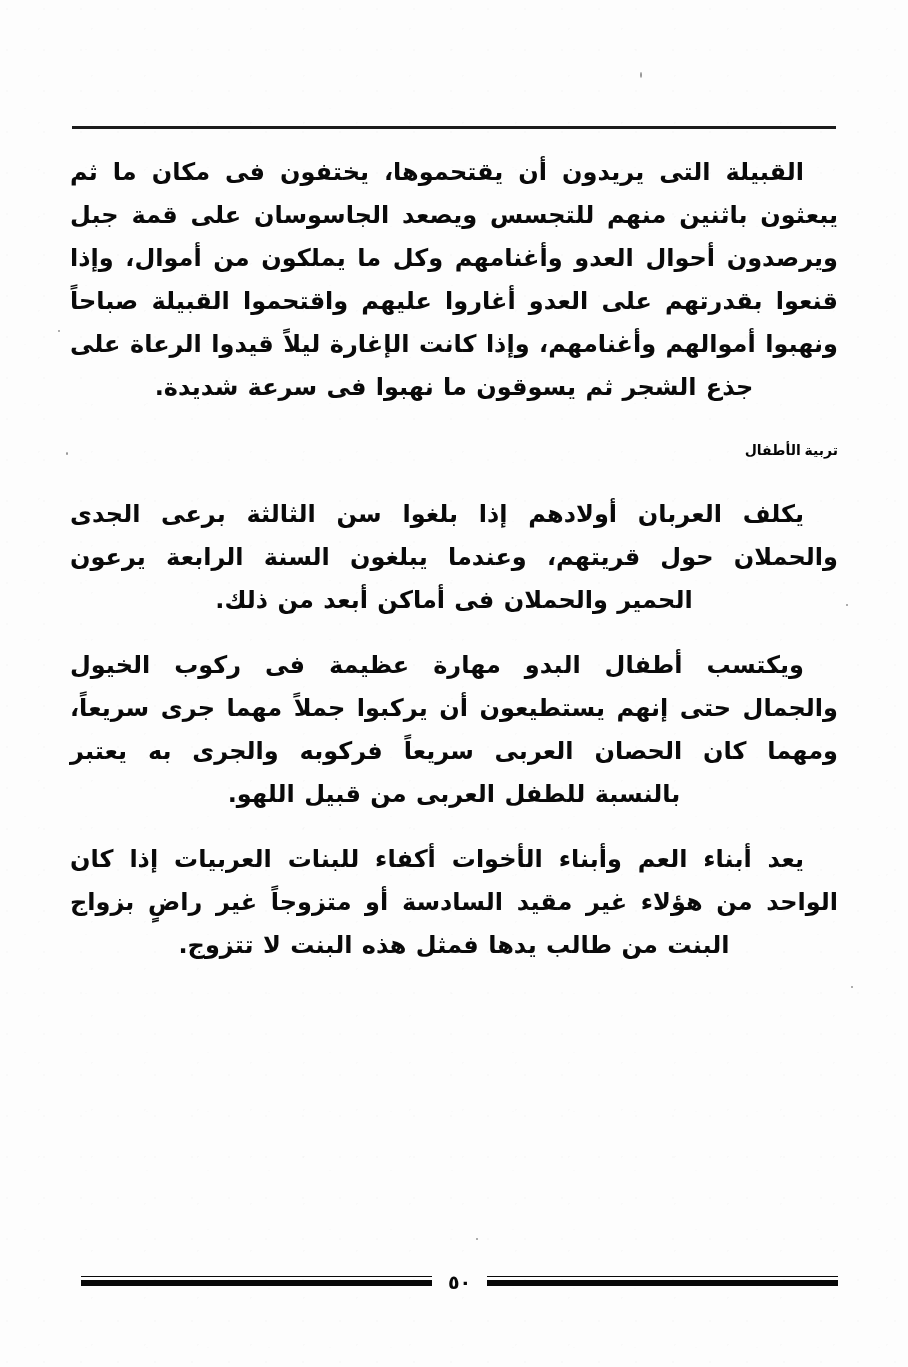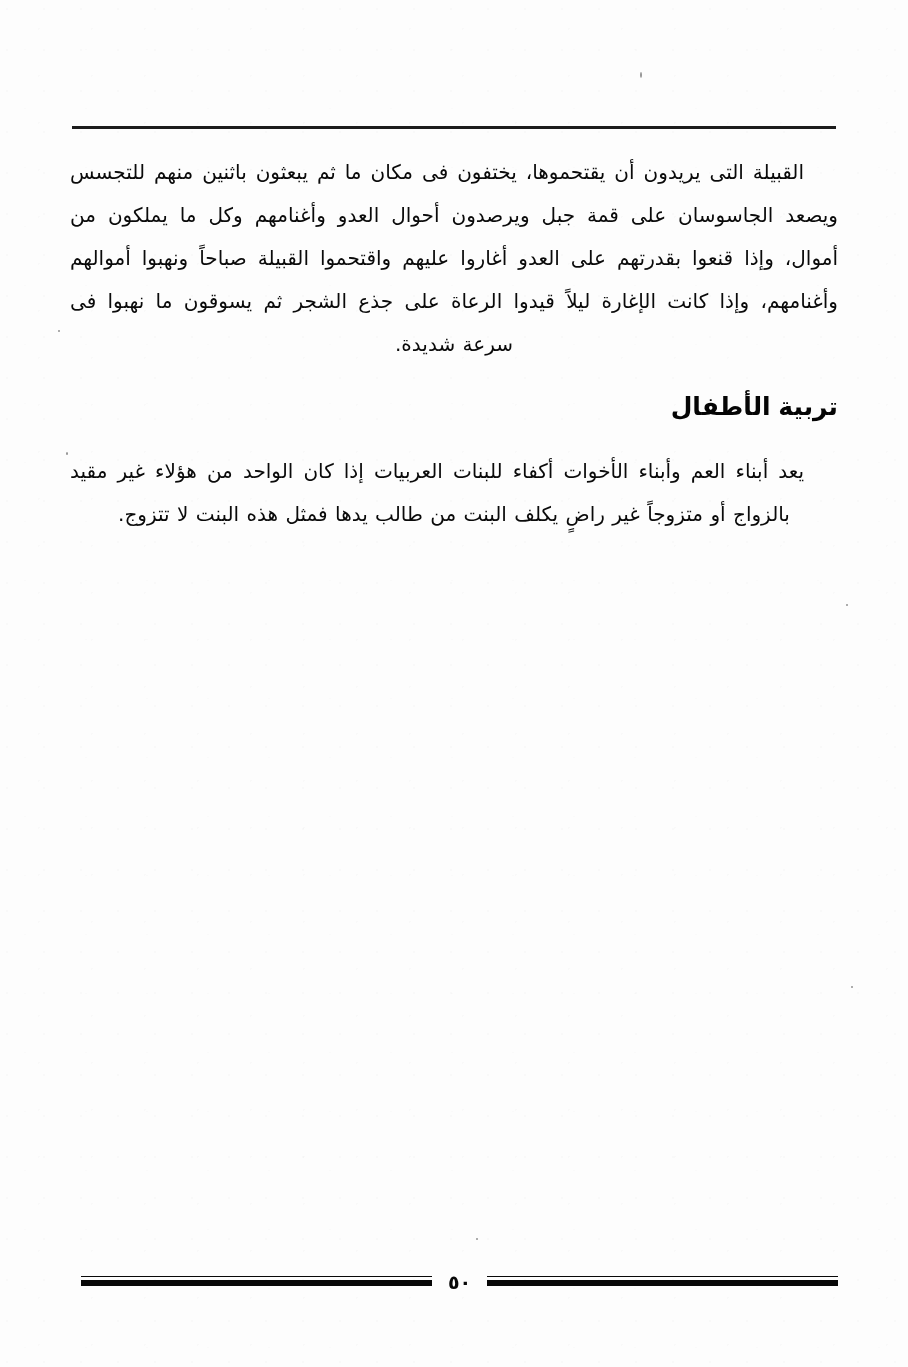--- a/index.html
+++ b/index.html
@@ -40,38 +40,38 @@
   .rule-top {
     height: 0;
     border-top: 3px solid #0b0b0b;
     margin: 0 2px 22px 2px;
     opacity: 0.93;
   }
 
   
   .para {
     color: #0a0a0a;
-    font-size: 20px;
+    font-size: 24px;
     line-height: 43px;
     text-align: justify;
     text-align-last: center;
     letter-spacing: 0.1px;
     word-spacing: 1px;
     margin: 0 0 14px 0;
     text-indent: 34px;
-    font-weight: 400;
+    font-weight: 700;
     -webkit-font-smoothing: none;
   }
   .para.tight { margin-bottom: 6px; }
   .para.gap-lg { margin-bottom: 22px; }
 
   
   .heading {
     color: #050505;
-    font-size: 25px;
+    font-size: 14px;
     font-weight: 700;
     line-height: 34px;
     text-align: right;
     margin: 16px 0 16px 0;
     letter-spacing: -0.4px;
     word-spacing: -1px;
   }
   .heading.first { margin-top: 24px; margin-bottom: 26px; }
 
   
@@ -132,26 +132,28 @@
 
   <div class="content">
 
     <div class="rule-top"></div>
 
     <p class="para tight">القبيلة التى يريدون أن يقتحموها، يختفون فى مكان ما ثم يبعثون باثنين منهم للتجسس ويصعد الجاسوسان على قمة جبل ويرصدون أحوال العدو وأغنامهم وكل ما يملكون من أموال، وإذا قنعوا بقدرتهم على العدو أغاروا عليهم واقتحموا القبيلة صباحاً ونهبوا أموالهم وأغنامهم، وإذا كانت الإغارة ليلاً قيدوا الرعاة على جذع الشجر ثم يسوقون ما نهبوا فى سرعة شديدة.</p>
 
 
     <h2 class="heading first">تربية الأطفال</h2>
 
+    <p class="para gap-lg">يكلف العربان أولادهم إذا بلغوا سن الثالثة برعى الجدى والحملان حول قريتهم، وعندما يبلغون السنة الرابعة يرعون الحمير والحملان فى أماكن أبعد من ذلك.</p>
+
+
+    <p class="para gap-lg">ويكتسب أطفال البدو مهارة عظيمة فى ركوب الخيول والجمال حتى إنهم يستطيعون أن يركبوا جملاً مهما جرى سريعاً، ومهما كان الحصان العربى سريعاً فركوبه والجرى به يعتبر بالنسبة للطفل العربى من قبيل اللهو.</p>
 
 
 
-
-
-    <p class="para">يعد أبناء العم وأبناء الأخوات أكفاء للبنات العربيات إذا كان الواحد من هؤلاء غير مقيد بالزواج أو متزوجاً غير راضٍ يكلف البنت من طالب يدها فمثل هذه البنت لا تتزوج.</p>
+    <p class="para">يعد أبناء العم وأبناء الأخوات أكفاء للبنات العربيات إذا كان الواحد من هؤلاء غير مقيد السادسة أو متزوجاً غير راضٍ بزواج البنت من طالب يدها فمثل هذه البنت لا تتزوج.</p>
 
   </div>
 
   <div class="footer">
     <div class="footer-row">
       <span class="foot-rule"></span>
       <span class="page-number">٥٠</span>
       <span class="foot-rule"></span>
     </div>
   </div>

